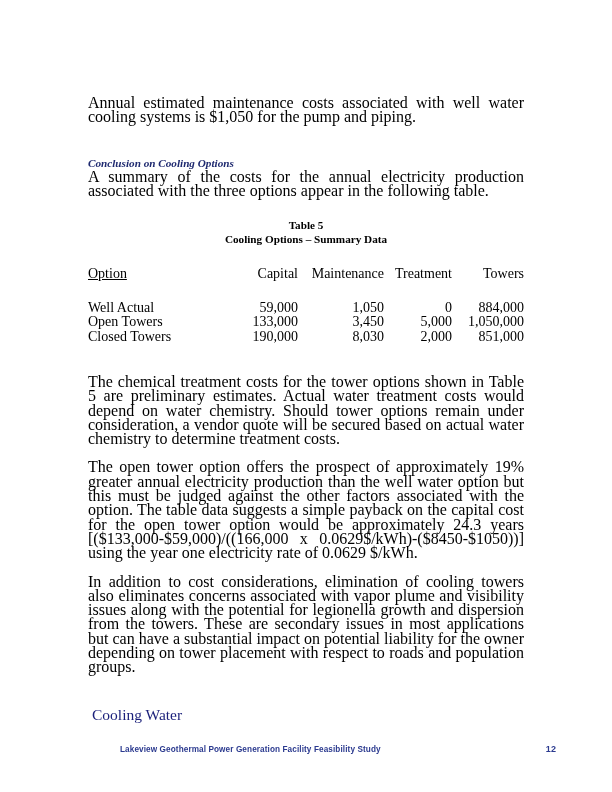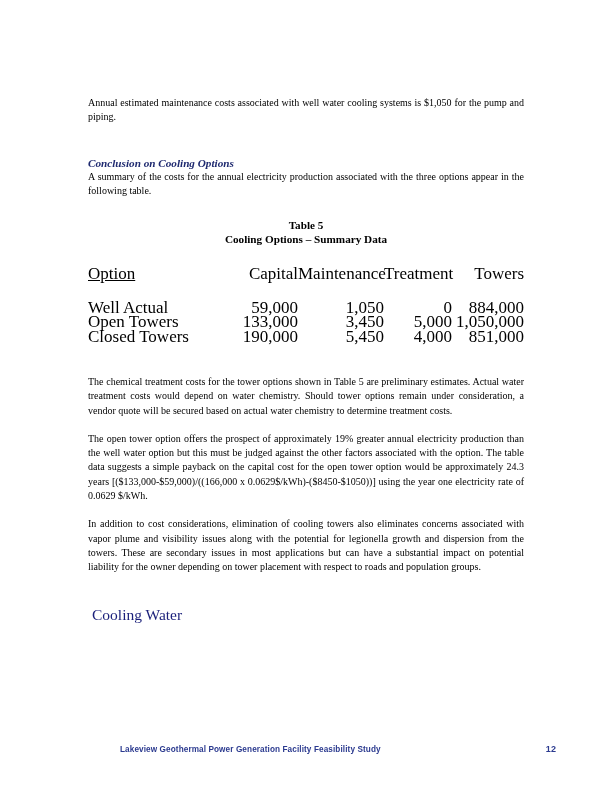--- a/index.html
+++ b/index.html
@@ -17,21 +17,21 @@
     overflow: hidden;
   }
   .content {
     position: absolute;
     left: 88px;
     top: 96px;
     width: 436px;
   }
   p.body-text {
     margin: 0;
-    font-size: 10px;
+    font-size: 16px;
     line-height: 14.3px;
     text-align: justify;
     text-justify: inter-word;
     color: #000000;
   }
   .gap-sm { height: 14px; }
   .gap-md { height: 20px; }
   .gap-lg { height: 26px; }
   .gap-xl { height: 31px; }
 
@@ -56,21 +56,21 @@
   .table-title {
     text-align: center;
     font-size: 11.2px;
     line-height: 14.3px;
     font-weight: bold;
   }
 
   table.summary {
     width: 436px;
     border-collapse: collapse;
-    font-size: 17px;
+    font-size: 14px;
     line-height: 14.3px;
     table-layout: fixed;
   }
   table.summary th, table.summary td {
     padding: 0;
     font-weight: normal;
     vertical-align: bottom;
   }
   table.summary thead th {
     vertical-align: bottom;
@@ -162,22 +162,22 @@
         <tr>
           <td class="col-option cell-option">Open Towers</td>
           <td class="col-capital cell-num-capital">133,000</td>
           <td class="col-maint cell-num-maint">3,450</td>
           <td class="col-treat cell-num-treat">5,000</td>
           <td class="col-annual cell-num-annual">1,050,000</td>
         </tr>
         <tr>
           <td class="col-option cell-option">Closed Towers</td>
           <td class="col-capital cell-num-capital">190,000</td>
-          <td class="col-maint cell-num-maint">5,450</td>
-          <td class="col-treat cell-num-treat">4,000</td>
+          <td class="col-maint cell-num-maint">8,030</td>
+          <td class="col-treat cell-num-treat">2,000</td>
           <td class="col-annual cell-num-annual">851,000</td>
         </tr>
       </tbody>
     </table>
 
     <div class="gap-xl"></div>
 
     <p class="body-text">The chemical treatment costs for the tower options shown in Table 5 are preliminary estimates.  Actual water treatment costs would depend on water chemistry. Should tower options remain under consideration, a vendor quote will be secured based on actual water chemistry to determine treatment costs.</p>
 
     <div class="gap-sm"></div>

